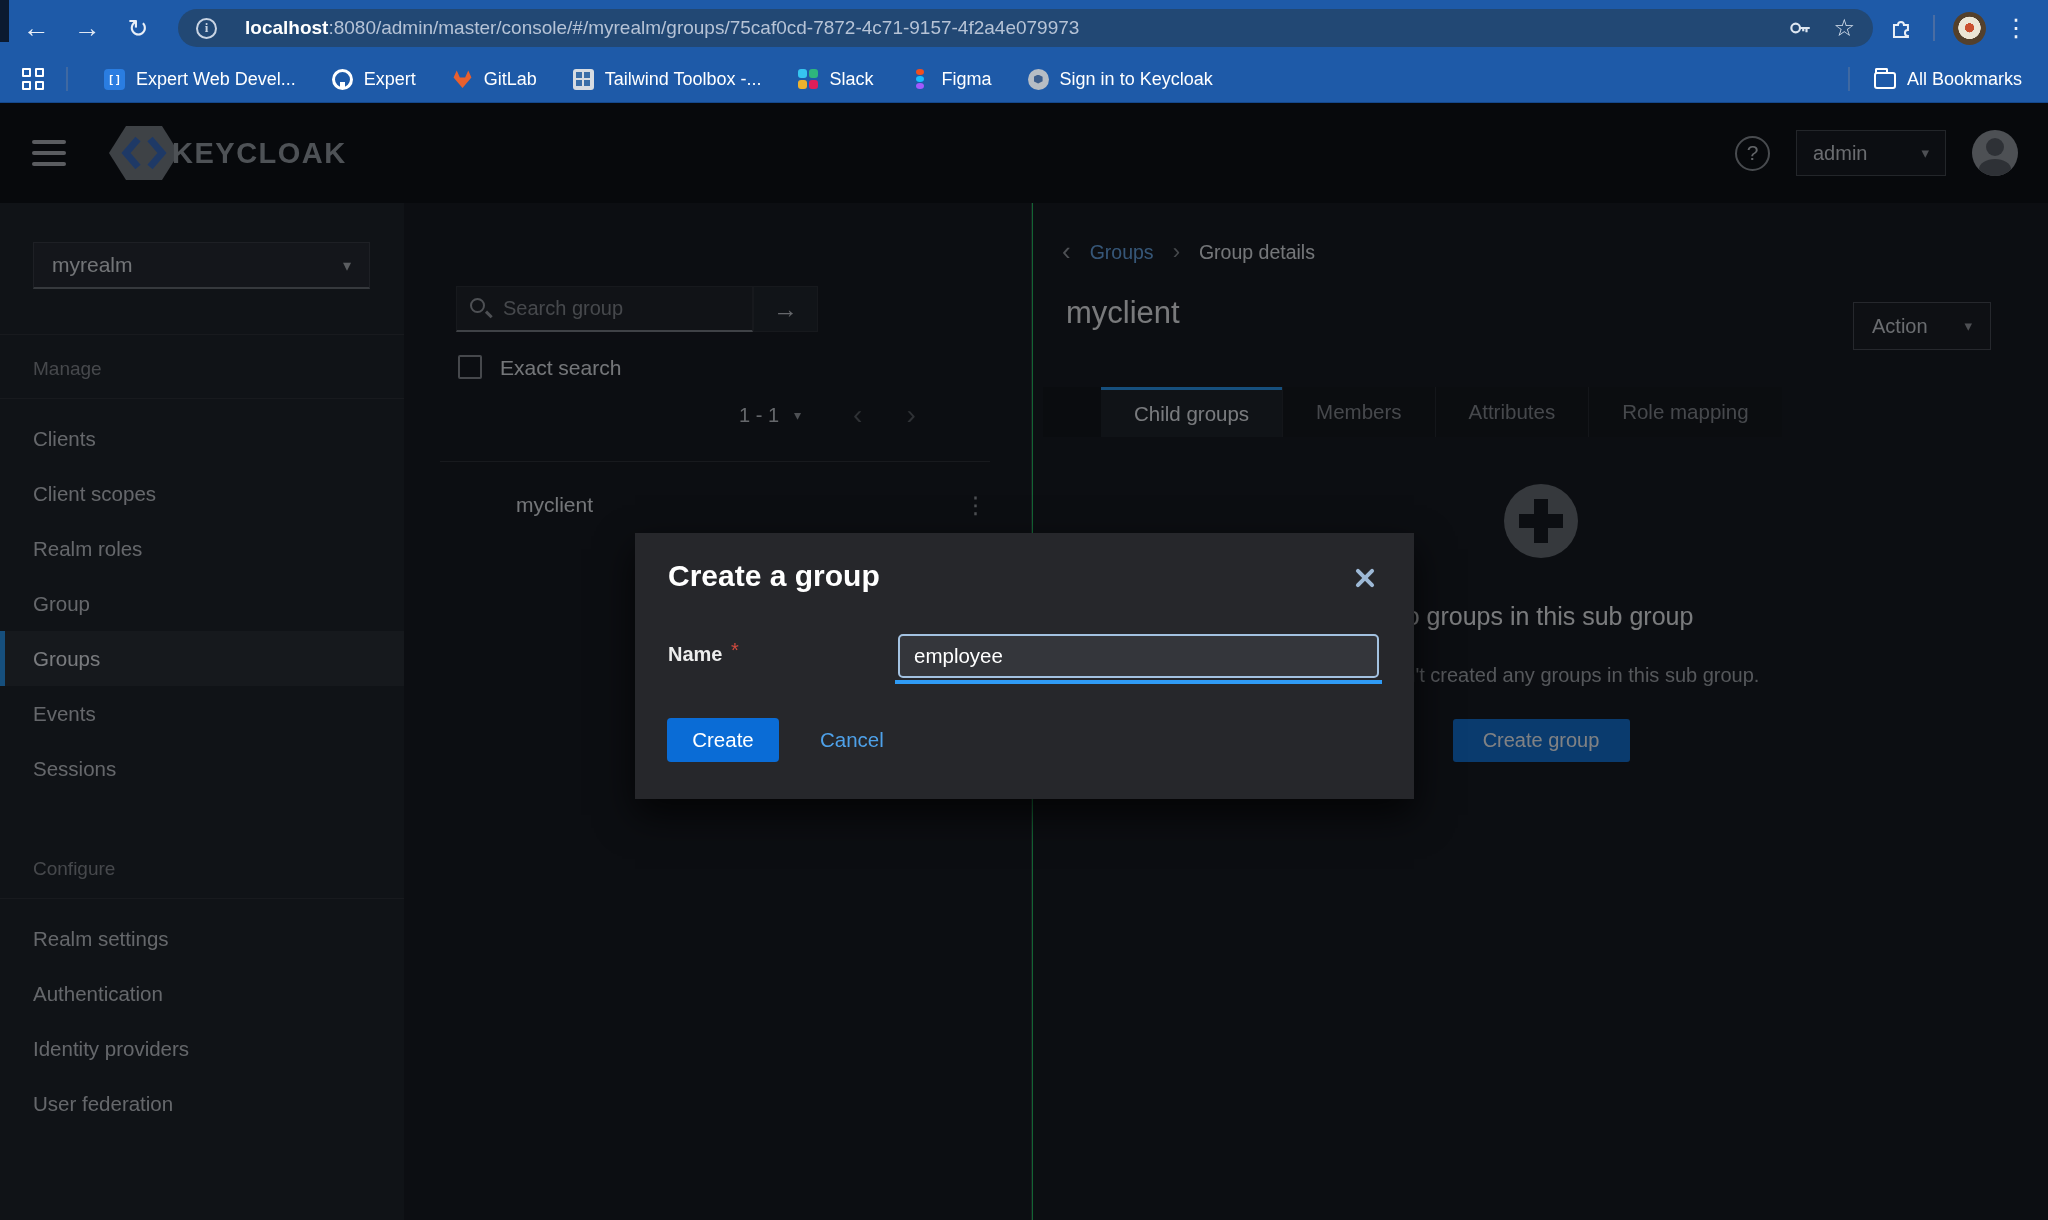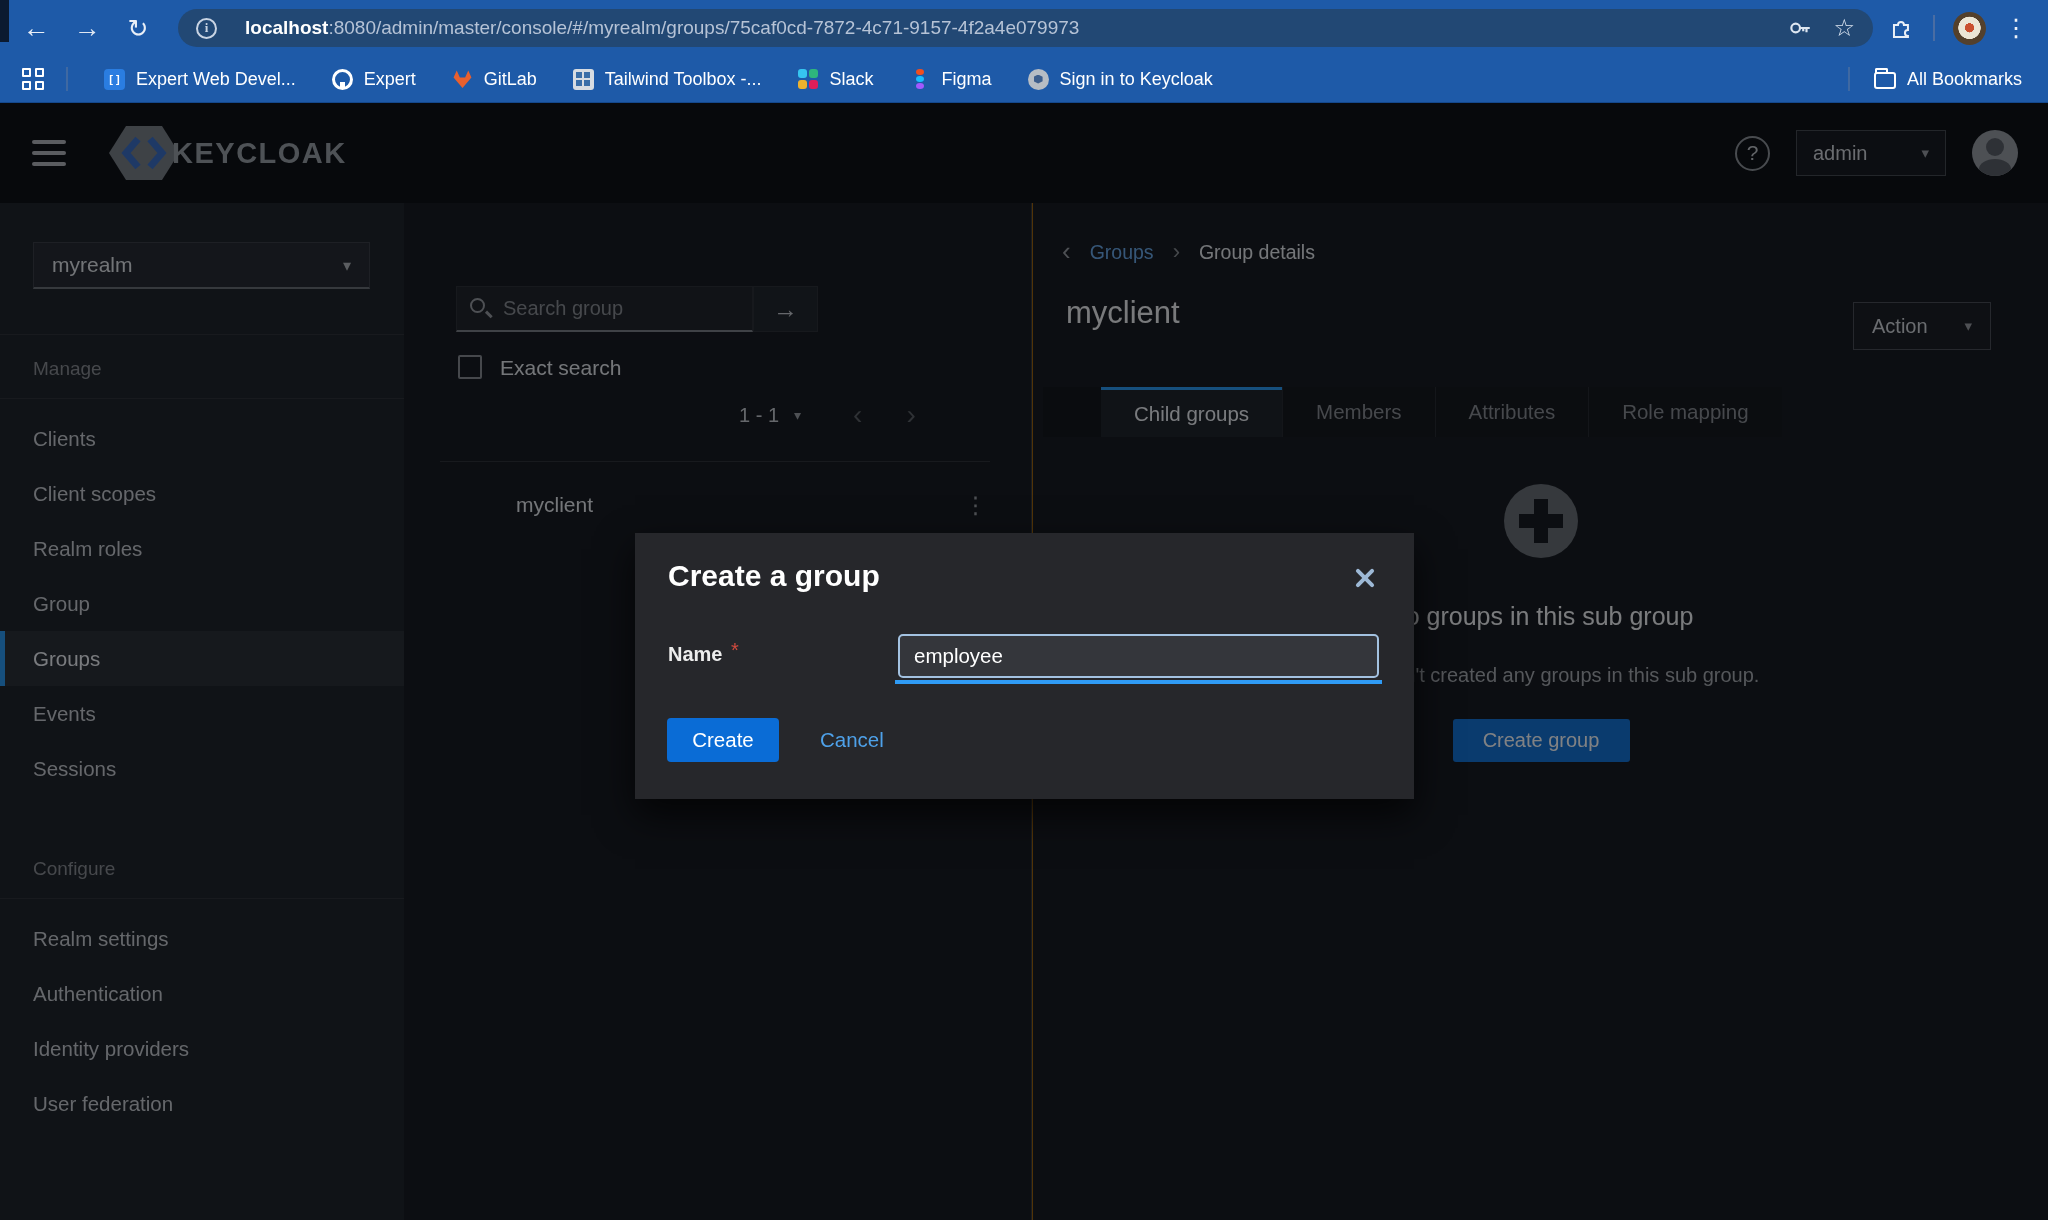--- a/index.html
+++ b/index.html
@@ -51,21 +51,21 @@
   .figma-col{display:flex;flex-direction:column;gap:1px;align-items:center;}
   .figma-col i{width:8px;height:8px;border-radius:50%;}
   .fav-kc{background:#b7bdc4;border-radius:50%;}
   .fav-kc:after{content:"";position:absolute;left:6px;top:6px;width:9px;height:9px;background:#3d5e8c;
     clip-path:polygon(50% 0,100% 25%,100% 75%,50% 100%,0 75%,0 25%);}
   .folder-icon{width:22px;height:17px;border:2.5px solid #fff;border-radius:3px;position:relative;margin-top:3px;}
   .folder-icon:before{content:"";position:absolute;top:-6px;left:-1px;width:9px;height:4px;
     border:2.5px solid #fff;border-bottom:none;border-radius:2px 2px 0 0;}
 
   
-  .app{position:absolute;top:103px;left:0;width:2048px;height:1117px;background:#a16207;}
+  .app{position:absolute;top:103px;left:0;width:2048px;height:1117px;background:#22c55e;}
 
   .masthead{position:absolute;top:0;left:0;right:0;height:100px;background:#0d0f11;
     display:flex;align-items:center;}
   .hamburger{margin-left:32px;width:34px;display:flex;flex-direction:column;gap:7px;flex:0 0 auto;}
   .hamburger span{height:4px;background:#b2b5b9;border-radius:2px;}
   .brand{display:flex;align-items:center;margin-left:42px;gap:0;}
   .brand-text{color:#9ba0a5;font-size:29px;font-weight:bold;letter-spacing:1.5px;margin-left:-8px;}
   .mh-right{margin-left:auto;display:flex;align-items:center;gap:26px;margin-right:30px;}
   .help-circle{width:35px;height:35px;border-radius:50%;border:2.5px solid #8e9296;color:#c3c6c9;
     font-size:21px;display:flex;align-items:center;justify-content:center;}

